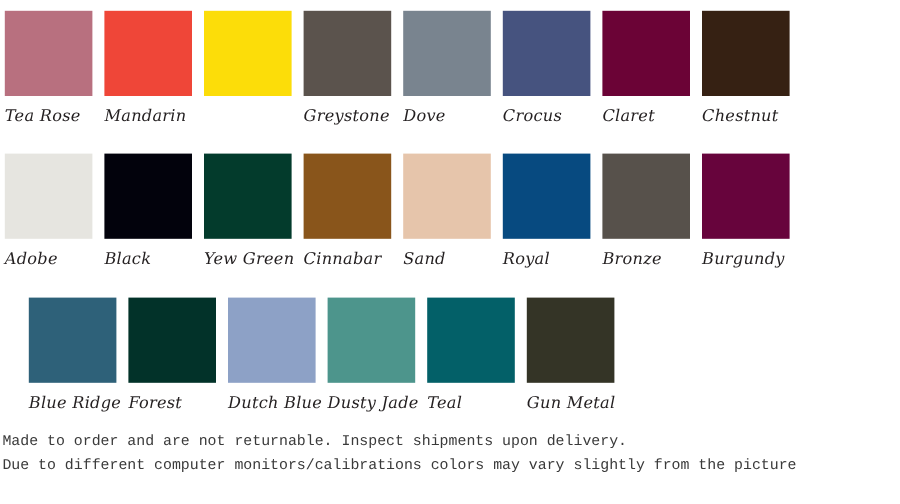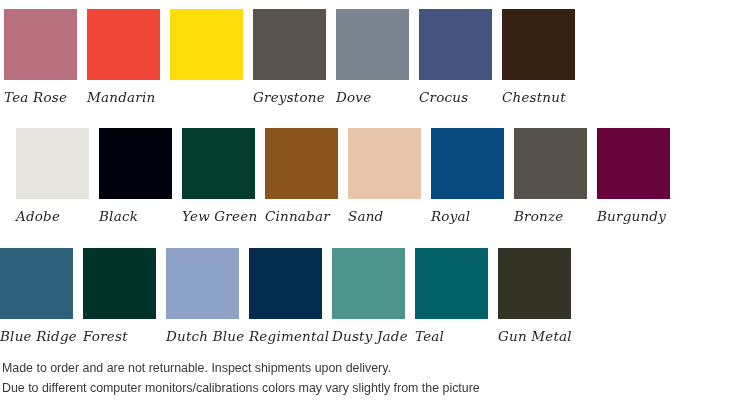--- a/index.html
+++ b/index.html
@@ -21,20 +21,21 @@
     background: #ffffff;
   }
   .swatch-row {
     display: flex;
     align-items: flex-start;
     gap: 10px;
     padding-left: 4px;
   }
   .swatch-row.flush {
     padding-left: 0;
+    margin-left: 24px;
   }
   .swatch-cell {
     display: flex;
     flex-direction: column;
     align-items: flex-start;
     width: 73px;
   }
   .swatch-chip {
     width: 73px;
     height: 71px;
@@ -44,31 +45,31 @@
     font-family: "DejaVu Serif", serif;
     font-style: italic;
     font-size: 13.5px;
     line-height: 1;
     letter-spacing: 0.2px;
     color: #231f20;
     white-space: nowrap;
     padding-top: 11px;
   }
   #row-1 { position: absolute; left: 0; top: 9px; }
-  #row-2 { position: absolute; left: 12px; top: 128px; }
+  #row-2 { position: absolute; left: 0; top: 128px; }
   #row-3 { position: absolute; left: 0; top: 248px; }
 
   #disclaimer {
     position: absolute;
     left: 2px;
     top: 358px;
     width: 740px;
   }
   .disclaimer-line {
-    font-family: Liberation Sans, sans-serif;
+    font-family: Liberation Mono, monospace;
     font-size: 12.4px;
     line-height: 20px;
     color: #3a3a3a;
     white-space: nowrap;
   }
 </style>
 </head>
 <body>
 
 <div id="swatch-chart">
@@ -89,20 +90,24 @@
         <div class="swatch-chip" style="background: rgb(91, 83, 77);"></div>
         <div class="swatch-label">Greystone</div>
       </div>
       <div class="swatch-cell">
         <div class="swatch-chip" style="background: rgb(121, 132, 143);"></div>
         <div class="swatch-label">Dove</div>
       </div>
       <div class="swatch-cell">
         <div class="swatch-chip" style="background: rgb(70, 83, 127);"></div>
         <div class="swatch-label">Crocus</div>
+      </div>
+      <div class="swatch-cell">
+        <div class="swatch-chip" style="background: rgb(107, 3, 54);"></div>
+        <div class="swatch-label">Claret</div>
       </div>
       <div class="swatch-cell">
         <div class="swatch-chip" style="background: rgb(54, 33, 19);"></div>
         <div class="swatch-label">Chestnut</div>
       </div>
     </div>
   <div class="swatch-row" id="row-2">
       <div class="swatch-cell">
         <div class="swatch-chip" style="background: rgb(230, 229, 224);"></div>
         <div class="swatch-label">Adobe</div>
@@ -143,24 +148,20 @@
       </div>
       <div class="swatch-cell">
         <div class="swatch-chip" style="background: rgb(2, 50, 41);"></div>
         <div class="swatch-label">Forest</div>
       </div>
       <div class="swatch-cell">
         <div class="swatch-chip" style="background: rgb(141, 161, 198);"></div>
         <div class="swatch-label">Dutch Blue</div>
       </div>
       <div class="swatch-cell">
-        <div class="swatch-chip" style="background: rgb(4, 44, 79);"></div>
-        <div class="swatch-label">Regimental</div>
-      </div>
-      <div class="swatch-cell">
         <div class="swatch-chip" style="background: rgb(77, 149, 140);"></div>
         <div class="swatch-label">Dusty Jade</div>
       </div>
       <div class="swatch-cell">
         <div class="swatch-chip" style="background: rgb(3, 96, 104);"></div>
         <div class="swatch-label">Teal</div>
       </div>
       <div class="swatch-cell">
         <div class="swatch-chip" style="background: rgb(52, 52, 38);"></div>
         <div class="swatch-label">Gun Metal</div>

